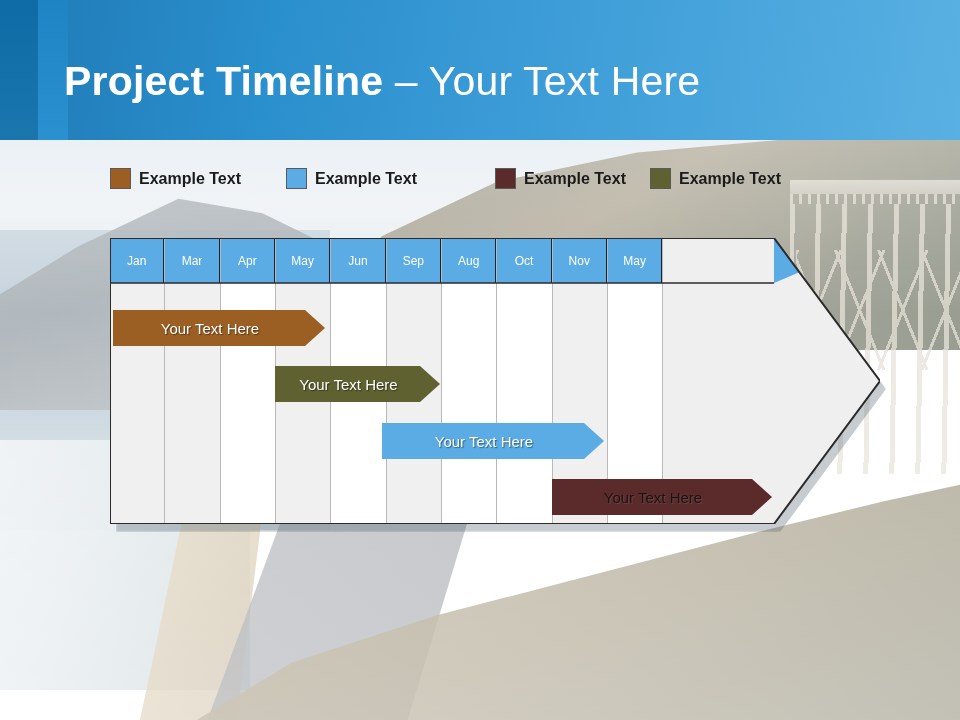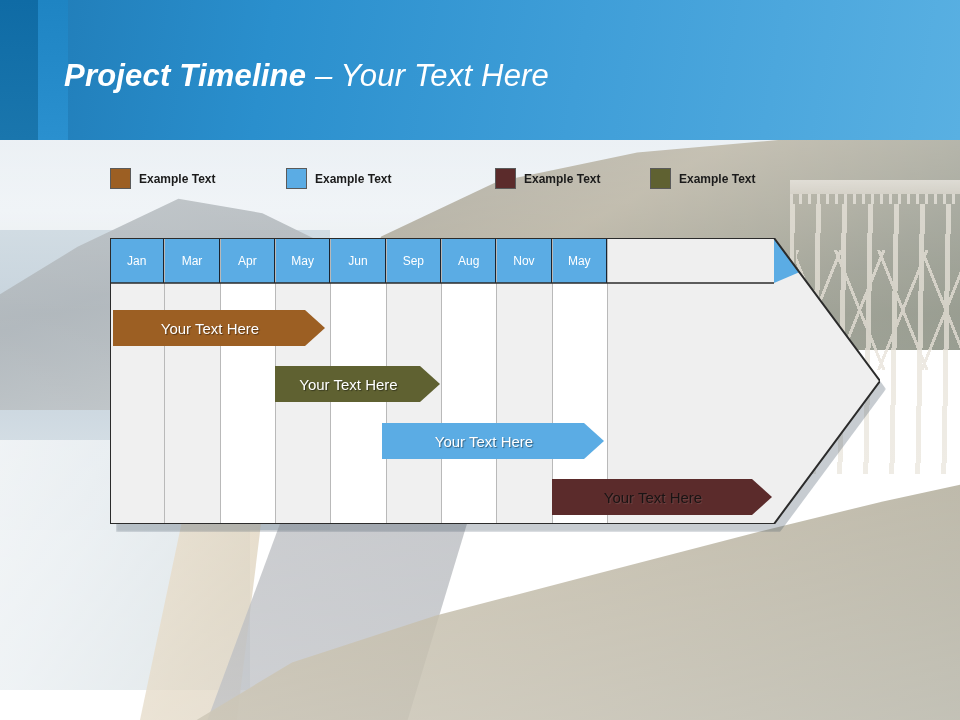--- a/index.html
+++ b/index.html
@@ -100,39 +100,38 @@
   .header .stripe-dark {
     position:absolute; left:0; top:0; width:38px; height:140px;
     background: linear-gradient(180deg,#0f6ba5,#1a76ad);
   }
   .header .stripe-mid {
     position:absolute; left:38px; top:0; width:30px; height:140px;
     background: linear-gradient(180deg,#1e84c3,#2a90cf);
   }
   .header .title {
     position:absolute; left:64px; top:58px;
-    font-size: 31px; color:#ffffff; white-space: nowrap;
+    font-size: 41px; color:#ffffff; white-space: nowrap;
     letter-spacing: .2px;
-    font-style: italic;
   }
   .header .title .b { font-weight: 700; }
   .header .title .r { font-weight: 400; }
 
   
   .legend {
     position:absolute; left:110px; top:168px; width:720px; height:26px;
   }
   .legend .item {
     position:absolute; top:0; display:flex; align-items:center; gap:8px;
   }
   .legend .sw {
     width:21px; height:21px; border:1px solid #5a5a5a;
   }
   .legend .lbl {
-    font-size:12px; font-weight:700; color:#1b1b1b; white-space:nowrap;
+    font-size:16px; font-weight:700; color:#1b1b1b; white-space:nowrap;
   }
 
   
   .chart {
     position:absolute; left:110px; top:238px; width:770px; height:286px;
   }
   .chart .shadow {
     position:absolute; left:6px; top:8px; width:770px; height:286px;
     clip-path: polygon(0% 0%, 86.23% 0%, 100% 50%, 86.23% 100%, 0% 100%);
     background: rgba(70,86,102,.30);
@@ -255,20 +254,23 @@
           </div>
           <div class="col plain">
             <div class="head">Jun</div>
           </div>
           <div class="col shaded">
             <div class="head">Sep</div>
           </div>
           <div class="col plain">
             <div class="head">Aug</div>
           </div>
+          <div class="col plain">
+            <div class="head">Oct</div>
+          </div>
           <div class="col shaded">
             <div class="head">Nov</div>
           </div>
           <div class="col plain">
             <div class="head">May</div>
           </div>
         </div>
       <div class="headwedge"></div>
       <div id="bars">
           <div class="bar light" style="left: 3px; top: 55px; width: 212px; background: rgb(156, 95, 35); filter: drop-shadow(rgb(93, 58, 21) 0px 0px 0.6px);">

